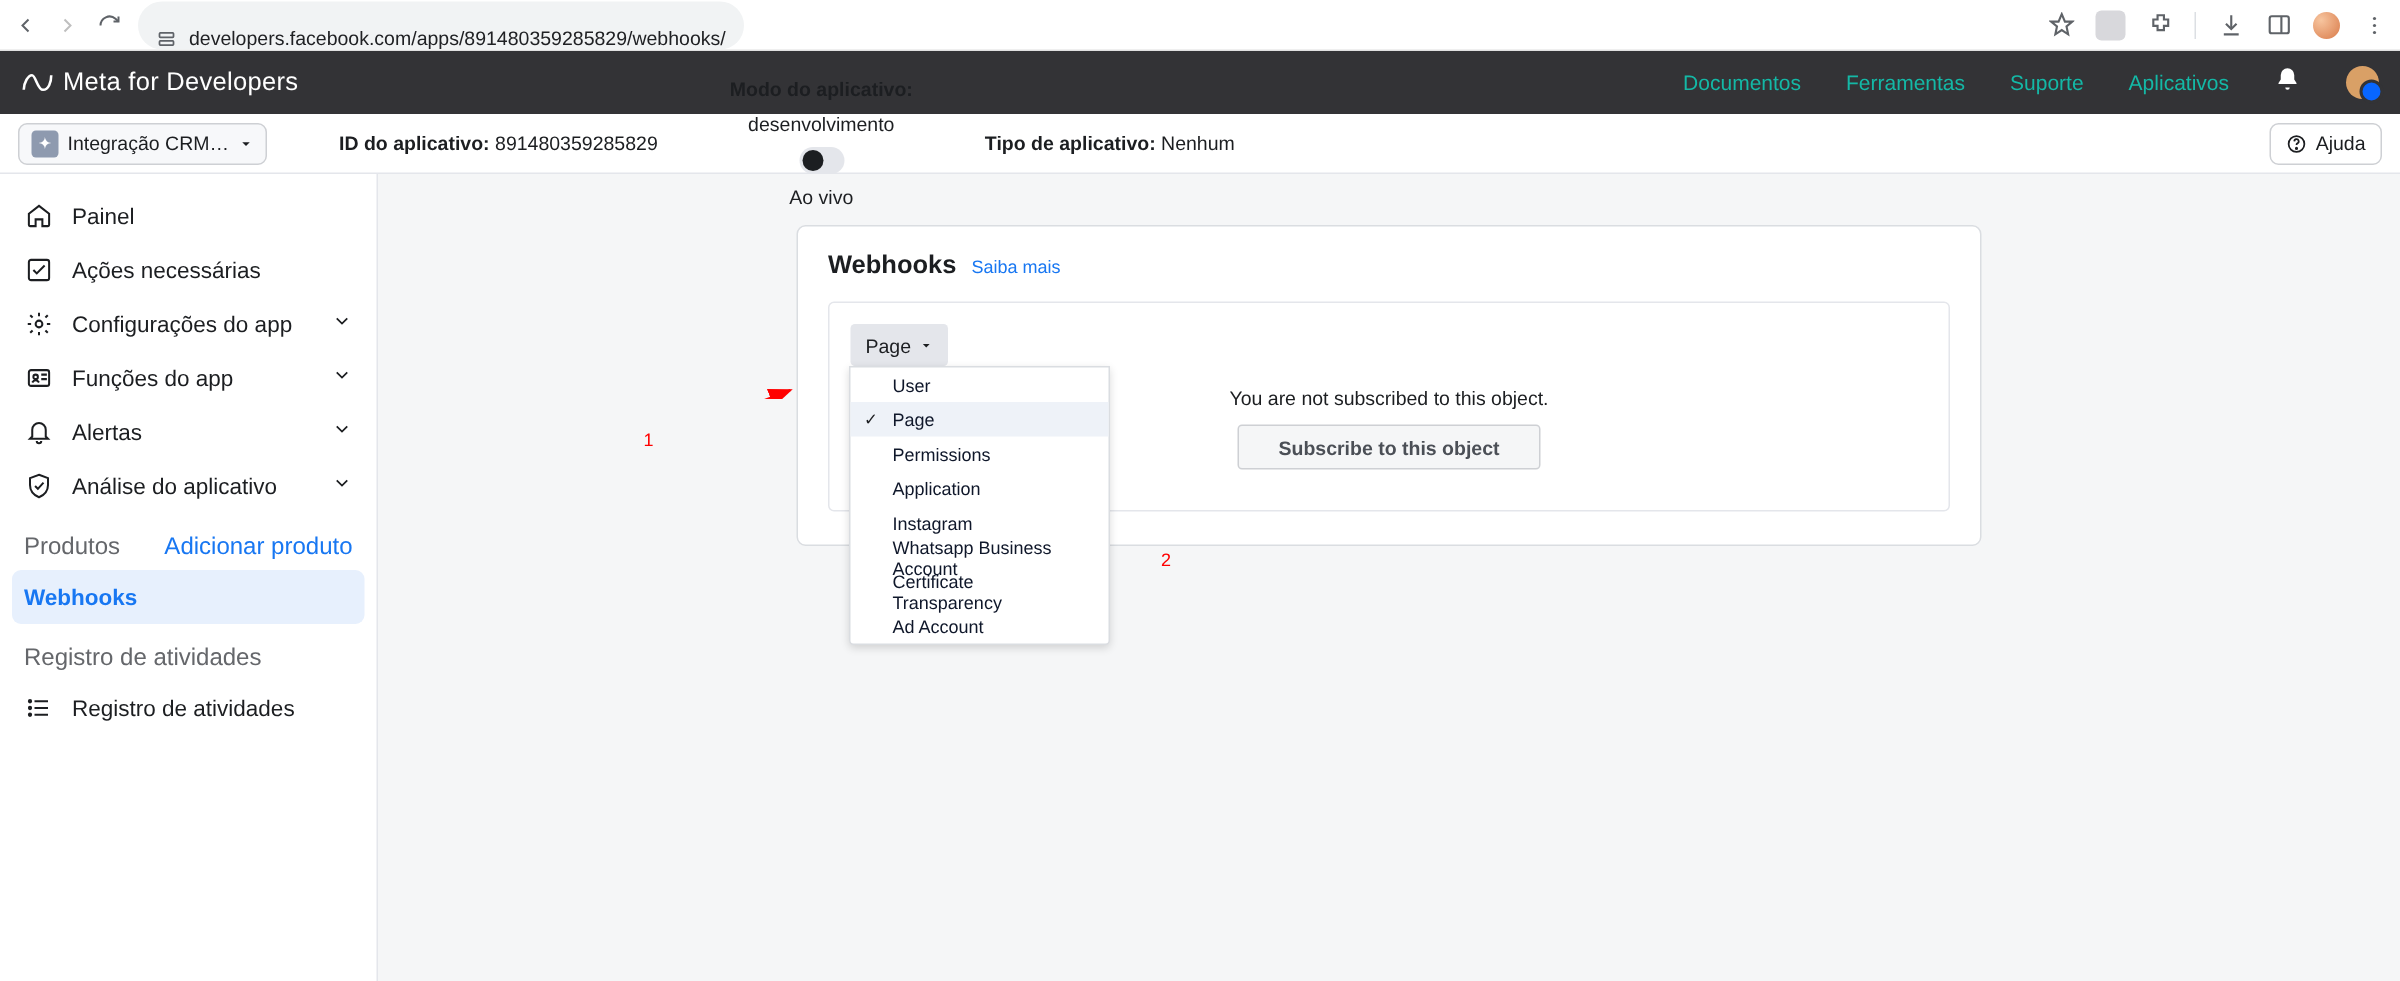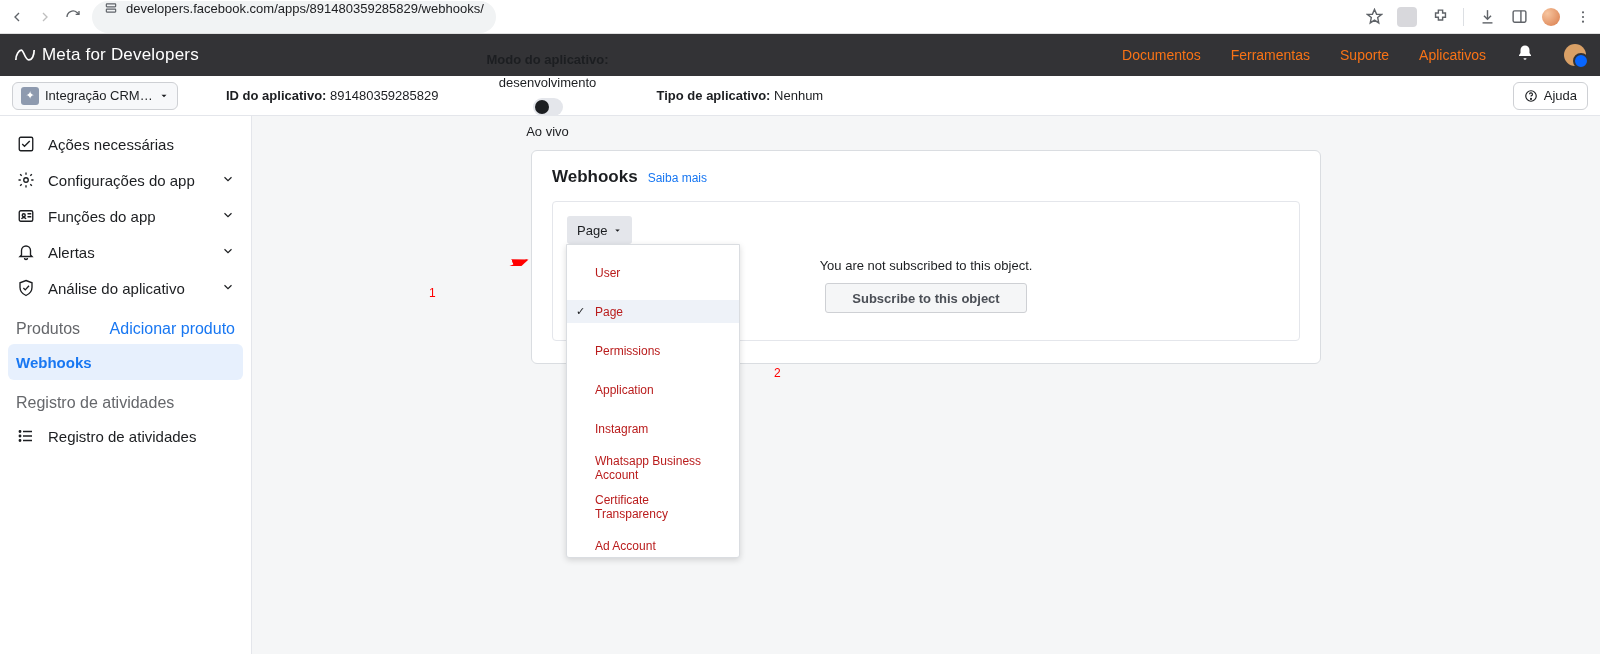--- a/index.html
+++ b/index.html
@@ -1,29 +1,29 @@
 <!DOCTYPE html>
 <html><head>
 <meta charset="utf-8">
 <style>
   * { box-sizing: border-box; margin:0; padding:0; font-family:-apple-system,BlinkMacSystemFont,"Segoe UI",Helvetica,Arial,sans-serif; }
   body { background:#f5f6f7; width:1600px; height:654px; overflow:hidden; position:relative; }
   
   .chrome { height:34px; background:#fff; display:flex; align-items:center; padding:0 8px; gap:10px; border-bottom:1px solid #e0e0e0;}
   .chrome .ico { width:18px; height:18px; display:flex; align-items:center; justify-content:center; color:#5f6368; }
   .chrome .disabled { color:#bfbfbf;}
-  .addr { flex:0 0 auto; display:flex; align-items:flex-start; background:#f1f3f4; border-radius:16px; height:32px; padding:0 12px; gap:8px; color:#5f6368; font-size:13px;}
+  .addr { flex:0 0 auto; display:flex; align-items:flex-end; background:#f1f3f4; border-radius:16px; height:32px; padding:0 12px; gap:8px; color:#5f6368; font-size:13px;}
   .addr .url-text { color:#202124;}
   .chrome-right { margin-left:auto; display:flex; align-items:center; gap:14px;}
   .avatar-small{ width:18px;height:18px;border-radius:50%; background:radial-gradient(circle at 30% 30%, #f7c59f, #d97b4a);}
   
   .topbar{ height:42px; background:#333336; color:#fff; display:flex; align-items:center; padding:0 14px;}
   .brand{ display:flex; align-items:center; gap:6px; font-size:17px; font-weight:500; letter-spacing:.2px;}
   .nav-right{ margin-left:auto; display:flex; align-items:center; gap:30px;}
-  .nav-link{ color:#f97316; font-size:14px; font-weight:500;}
+  .nav-link{ color:#14b8a6; font-size:14px; font-weight:500;}
   .search-box{ background:#fff; border-radius:5px; height:26px; width:170px; display:flex; align-items:center; padding:0 10px; gap:8px; color:#8a8d91;}
   .search-box input{ border:none; outline:none; font-size:13px; width:100%; color:#1c1e21; background:transparent;}
   .bell{ color:#fff;}
   .avatar-fb{ width:22px; height:22px; border-radius:50%; background:#d9a066; position:relative;}
   .avatar-fb::after{content:"";position:absolute;right:-3px;bottom:-3px;width:12px;height:12px;border-radius:50%;background:#0866ff;border:2px solid #333336;}
   
   .infobar{ height:40px; background:#fff; border-bottom:1px solid #e4e6eb; display:flex; align-items:center; padding:0 12px; font-size:13px; color:#1c1e21; gap:48px;}
   .app-chip{ border:1px solid #ced0d4; border-radius:6px; height:28px; display:flex; align-items:center; padding:0 8px; gap:6px; color:#1c1e21; background:#f7f8fa; width:166px;}
   .app-chip .sq{ width:18px;height:18px;background:#8e9aaf;border-radius:3px;display:flex;align-items:center;justify-content:center;color:#fff;font-size:11px;}
   .app-chip .name{ flex:1; overflow:hidden; text-overflow:ellipsis; white-space:nowrap;}
@@ -45,21 +45,21 @@
   
   .content{ flex:1; padding:34px 30px; position:relative;}
   .card{ background:#fff; border:1px solid #dadde1; border-radius:6px; width:790px; margin:0 auto;}
   .card-head{ padding:16px 20px 14px 20px; display:flex; align-items:baseline; gap:10px;}
   .card-head h2{ font-size:17px; font-weight:700; color:#1c1e21;}
   .card-head a{ font-size:12px; color:#1877f2;}
   .card-body{ padding:0 20px 22px 20px;}
   .inner-panel{ border:1px solid #e4e6eb; border-radius:4px; padding:14px; position:relative; min-height:140px;}
   .page-btn{ display:inline-flex; align-items:center; gap:6px; background:#e4e6eb; border-radius:3px; height:28px; padding:0 10px; font-size:13px; font-weight:500; color:#1c1e21;}
   .dropdown{ position:absolute; top:28px; left:-1px; width:174px; background:#fff; border:1px solid #dadde1; border-radius:0 0 3px 3px; box-shadow:0 2px 6px rgba(0,0,0,.15); z-index:5;}
-  .dropdown .opt{ display:flex; align-items:center; height:23px; padding:0 26px 0 28px; font-size:12px; color:#b91c1c; position:relative;margin-top:16px;}
+  .dropdown .opt{ display:flex; align-items:center; height:23px; padding:0 26px 0 28px; font-size:12px; color:#0f172a; position:relative;}
   .dropdown .opt.selected{ background:#eef2f8;}
   .dropdown .opt.selected::before{ content:"✓"; position:absolute; left:9px; font-size:11px; color:#1c1e21;}
   .sub-center{ position:absolute; left:0; right:0; top:56px; text-align:center;}
   .sub-center .msg{ font-size:13px; color:#1c1e21; margin-bottom:10px;}
   .sub-btn{ display:inline-flex; align-items:center; justify-content:center; height:30px; padding:0 26px; border:1px solid #ced0d4; background:#f5f6f7; border-radius:3px; font-size:13px; font-weight:600; color:#4b4f56;}
   .dd-wrap{ position:relative; display:inline-block;}
   
   .arrow-layer{ position:absolute; inset:0; pointer-events:none;}
   .ann-label{ position:absolute; color:#ff0000; font-size:12px; font-family:Arial;}
 </style>
@@ -168,20 +168,28 @@
         <path d="M9.5 9a2.5 2.5 0 1 1 3.5 2.3c-.8.4-1 1-1 1.7"></path>
         <circle cx="12" cy="17" r="0.8" fill="currentColor"></circle>
       </svg>
     <span>Ajuda</span>
   </div>
 </div>
 
 <div class="main">
 
   <div class="sidebar">
+    <div class="side-item">
+      <span class="ic">
+          <svg width="18" height="18" viewBox="0 0 24 24" fill="none" stroke="currentColor" stroke-width="1.8">
+            <path d="M3 10l9-7 9 7v10a1 1 0 0 1-1 1h-5v-6H9v6H4a1 1 0 0 1-1-1z"></path>
+          </svg>
+        </span>
+      <span>Painel</span>
+    </div>
     <div class="side-item">
       <span class="ic">
           <svg width="18" height="18" viewBox="0 0 24 24" fill="none" stroke="currentColor" stroke-width="1.8">
             <rect x="3" y="3" width="18" height="18" rx="2"></rect>
             <path d="M7 12l3 3 7-7"></path>
           </svg>
         </span>
       <span>Ações necessárias</span>
     </div>
     <div class="side-item expandable">

